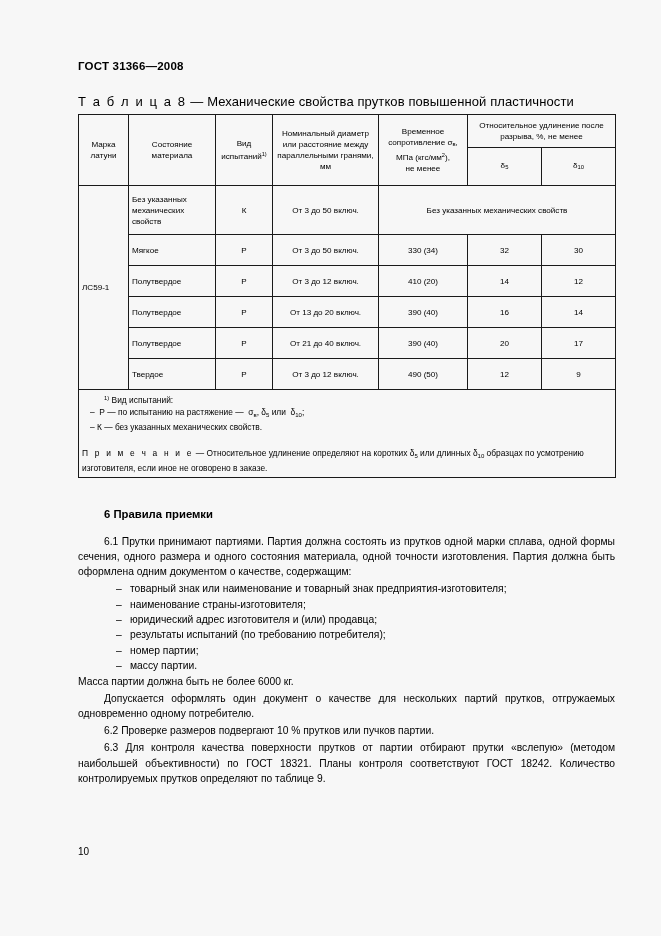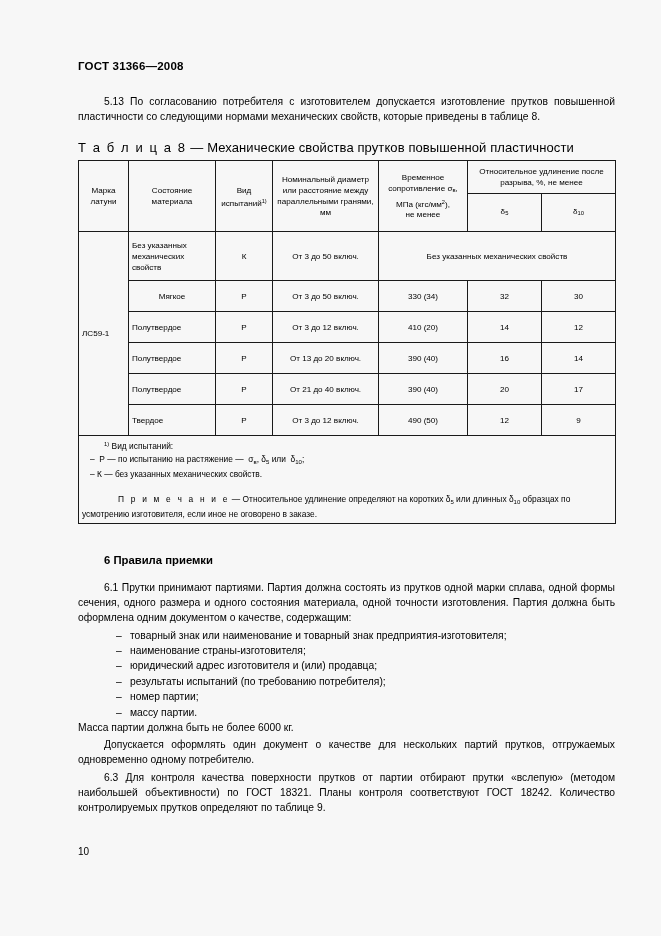--- a/index.html
+++ b/index.html
@@ -87,21 +87,21 @@
     text-align: left;
     padding: 6px 8px 8px 8px;
     font-size: 8.4px;
     line-height: 12.6px;
     border-top-width: 1.6px;
   }
   .notes .fn-line { margin: 0; }
   .notes .fn-indent { padding-left: 22px; }
   .notes .fn-dash { padding-left: 8px; }
   .notes .note-block { margin-top: 13px; }
-  .notes .note-block .sp { letter-spacing: 2.2px; margin-left: 36px; }
+  .notes .note-block .sp { letter-spacing: 2.2px; }
   .notes .note-first { text-indent: 22px; }
 
   sub { font-size: 0.72em; vertical-align: -0.25em; }
   sup { font-size: 0.7em; vertical-align: 0.45em; }
 
   h2.sec {
     font-size: 11.3px;
     font-weight: bold;
     margin: 30px 0 14px 0;
     text-indent: 26px;
@@ -130,21 +130,20 @@
   }
 </style>
 </head>
 <body>
 
 <div class="page">
   <div class="content">
 
     <div class="doc-header">ГОСТ 31366—2008</div>
 
-    <p class="para">5.13  По согласованию потребителя с изготовителем допускается изготовление прутков повышенной пластичности со следующими нормами механических свойств, которые приведены в таблице 8.</p>
 
     <div class="table-caption">
       <span class="spaced">Т а б л и ц а  8</span><span> — </span><span>Механические свойства прутков повышенной пластичности</span>
     </div>
 
     <table class="t8">
       <colgroup>
         <col class="colw1">
           <col class="colw2">
           <col class="colw3">
@@ -169,21 +168,21 @@
       </thead>
       <tbody>
         <tr>
           <td class="mark" rowspan="6">ЛС59-1</td>
           <td class="c-left" style="height:44px;">Без  указанных механических свойств</td>
           <td class="c-center">К</td>
           <td class="c-center">От   3 до 50  включ.</td>
           <td class="c-center" colspan="3">Без указанных механических свойств</td>
         </tr>
         <tr>
-          <td class="c-left" style="height:26px;text-align:center;">Мягкое</td>
+          <td class="c-left" style="height:26px;">Мягкое</td>
           <td class="c-center">Р</td>
           <td class="c-center">От 3 до 50 включ.</td>
           <td class="c-center">330 (34)</td>
           <td class="c-center">32</td>
           <td class="c-center">30</td>
         </tr>
         <tr>
           <td class="c-left" style="height:26px;">Полутвердое</td>
           <td class="c-center">Р</td>
           <td class="c-center">От 3 до 12 включ.</td>
@@ -236,18 +235,19 @@
       <li>товарный знак или наименование и товарный знак предприятия-изготовителя;</li>
       <li>наименование страны-изготовителя;</li>
       <li>юридический адрес изготовителя и (или) продавца;</li>
       <li>результаты испытаний (по требованию потребителя);</li>
       <li>номер партии;</li>
       <li>массу партии.</li>
     </ul>
 
     <p class="para noindent">Масса партии должна быть не более 6000 кг.</p>
     <p class="para">Допускается оформлять один документ о качестве для нескольких партий прутков, отгружаемых одновременно одному потребителю.</p>
+    <p class="para">6.2  Проверке размеров подвергают 10 % прутков или пучков партии.</p>
     <p class="para">6.3  Для контроля качества поверхности прутков от партии отбирают прутки «вслепую» (методом наибольшей объективности) по ГОСТ 18321. Планы контроля соответствуют ГОСТ 18242. Количество контролируемых прутков определяют по таблице 9.</p>
 
   </div>
 
   <div class="page-num">10</div>
 </div>
 
 </body></html>

